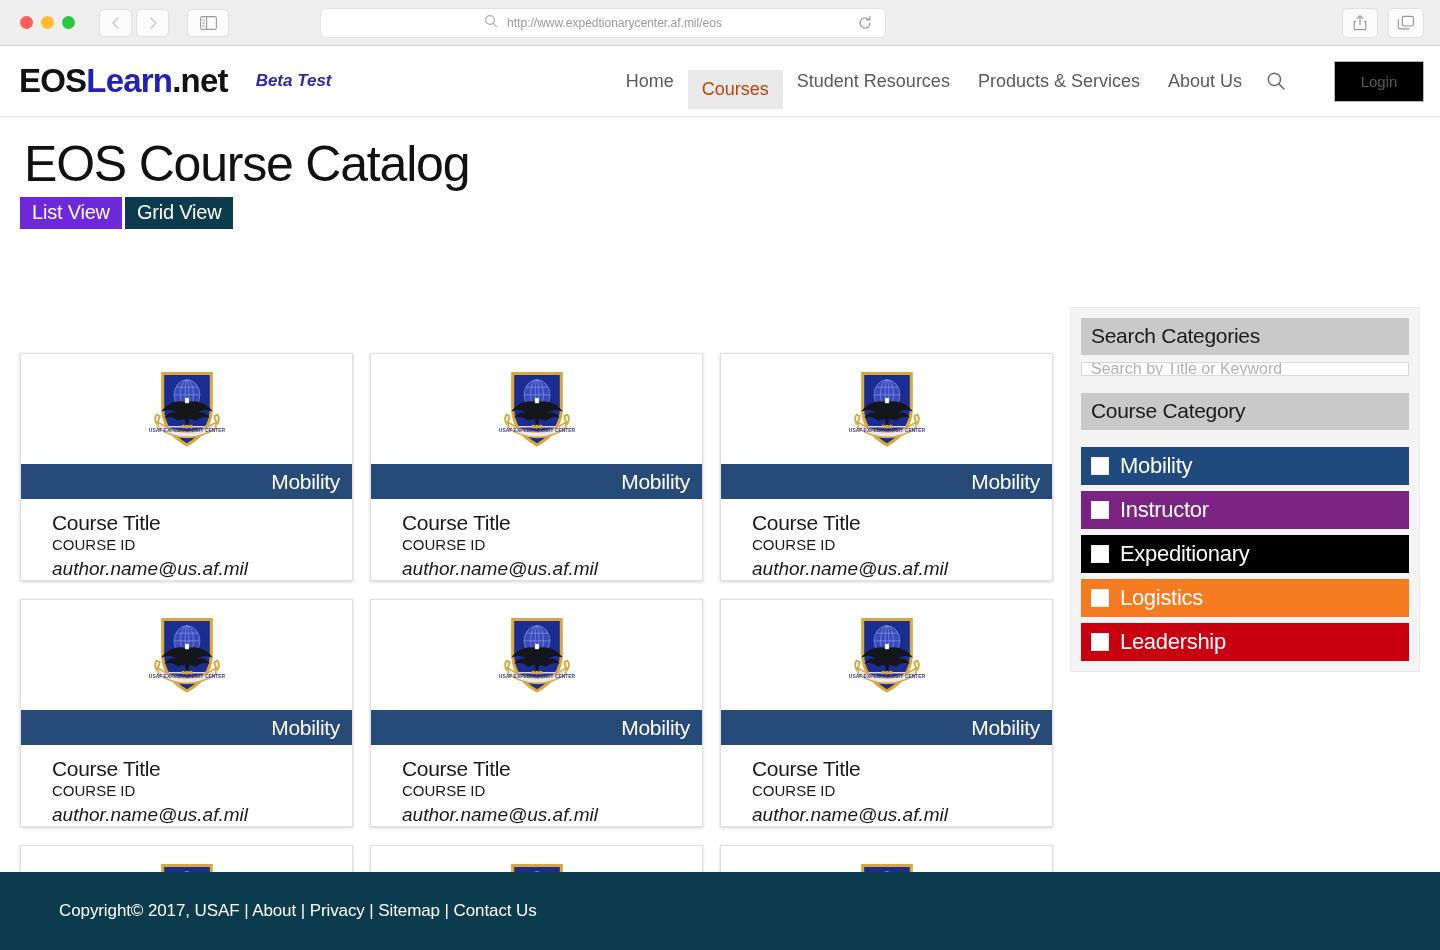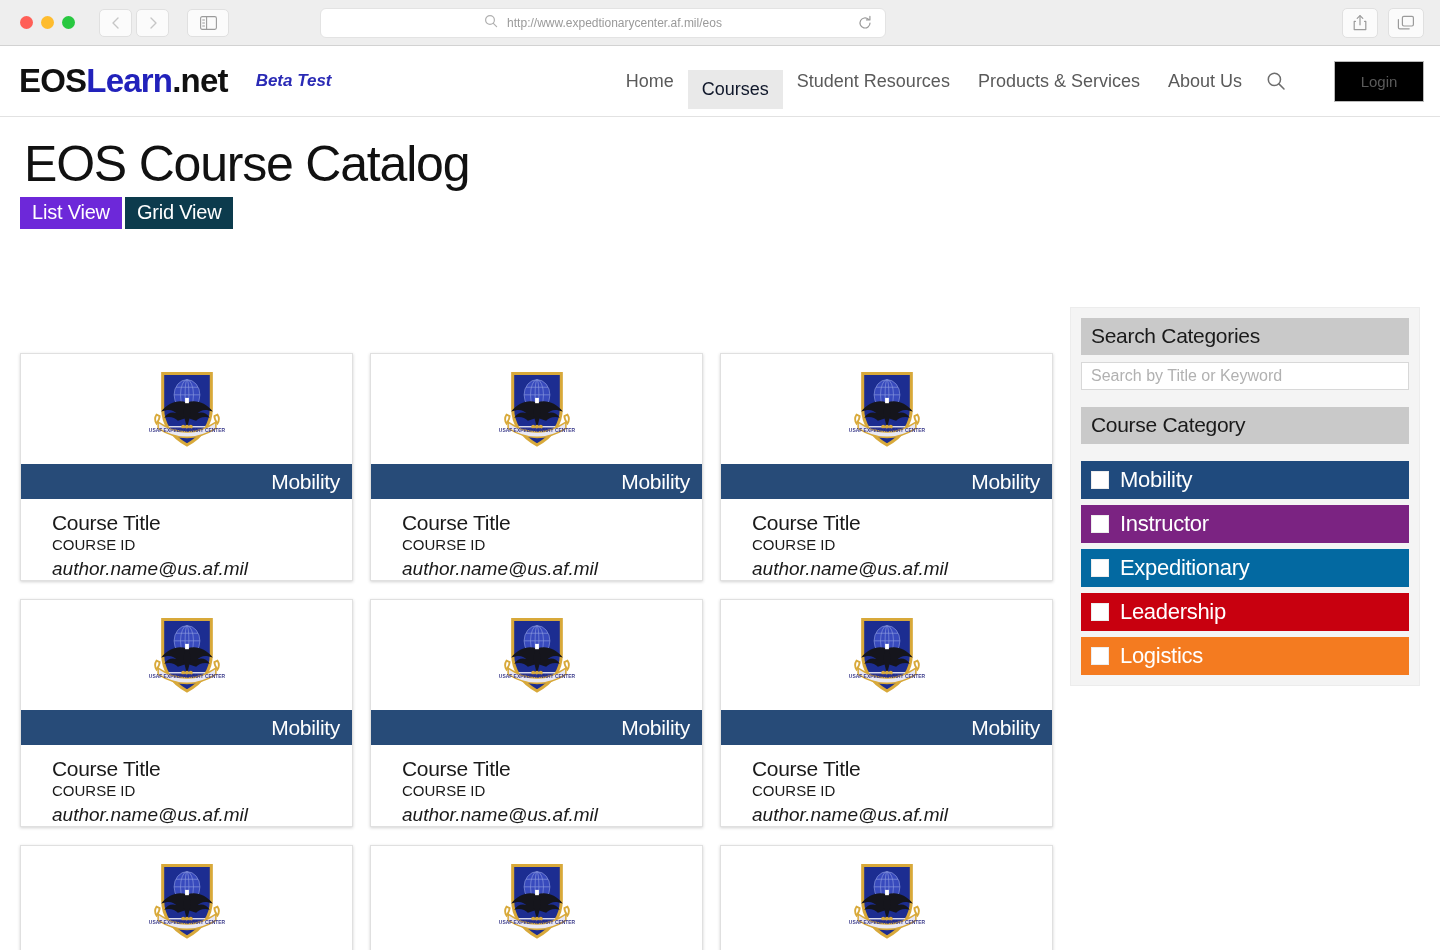--- a/index.html
+++ b/index.html
@@ -93,21 +93,21 @@
     align-items: center;
     gap: 0px;
   }
   .nav-item {
     font-size: 18px;
     color: #5a5a5a;
     padding: 9px 14px;
     white-space: nowrap;
     cursor: pointer;
   }
-  .nav-item.active { background: #e9e9e9; color: #0f172a; margin-top: 16px; }
+  .nav-item.active { background: #e9e9e9; color: #c2410c; margin-top: 16px; }
   .nav-search-icon { margin-left: 10px; margin-right: 4px; display: flex; align-items: center; cursor: pointer; }
   .login-btn {
     position: absolute;
     right: 16px;
     top: 15px;
     width: 90px;
     height: 41px;
     border: 1px solid #b9b9b9;
     background: #000000;
     color: #5a5a5a;
@@ -195,21 +195,21 @@
   .sb-header {
     background: #c9c9c9;
     color: #1a1a1a;
     font-size: 21px;
     padding: 6px 10px 7px 10px;
     letter-spacing: -0.3px;
   }
   .sb-search-input {
     display: block;
     width: 100%;
-    height: 28px;
+    height: 14px;
     margin-top: 7px;
     padding: 0 9px;
     border: 1px solid #d8d8d8;
     background: #ffffff;
     font-size: 16px;
     color: #555;
     font-family: "Liberation Sans", sans-serif;
   }
   .sb-search-input::placeholder { color: #b1b1b1; }
   .sb-header.second { margin-top: 17px; }
@@ -699,28 +699,40 @@
     <div class="sb-header second">Course Category</div>
     <div class="cat-list" id="cat-list">
         <div class="cat-row" style="background: rgb(31, 74, 125);">
           <span class="cat-check"></span>
           <span class="cat-label">Mobility</span>
         </div>
         <div class="cat-row" style="background: rgb(123, 35, 130);">
           <span class="cat-check"></span>
           <span class="cat-label">Instructor</span>
         </div>
-        <div class="cat-row" style="background: #0369a1;">
+        <div class="cat-row" style="background: #000000;">
           <span class="cat-check"></span>
           <span class="cat-label">Expeditionary</span>
+        </div>
+        <div class="cat-row" style="background: rgb(244, 123, 32);">
+          <span class="cat-check"></span>
+          <span class="cat-label">Logistics</span>
         </div>
         <div class="cat-row" style="background: rgb(200, 0, 15);">
           <span class="cat-check"></span>
           <span class="cat-label">Leadership</span>
         </div>
-        <div class="cat-row" style="background: rgb(244, 123, 32);">
-          <span class="cat-check"></span>
-          <span class="cat-label">Logistics</span>
-        </div>
       </div>
   </aside>
 
+  <footer class="site-footer">
+    <div class="footer-text">
+      <span>Copyright© 2017, USAF </span><span class="footer-sep">|</span>
+      <a href="#">About</a>
+      <span class="footer-sep">|</span>
+      <a href="#">Privacy</a>
+      <span class="footer-sep">|</span>
+      <a href="#">Sitemap</a>
+      <span class="footer-sep">|</span>
+      <a href="#">Contact Us</a>
+    </div>
+  </footer>
 </div>
 
 </body></html>

